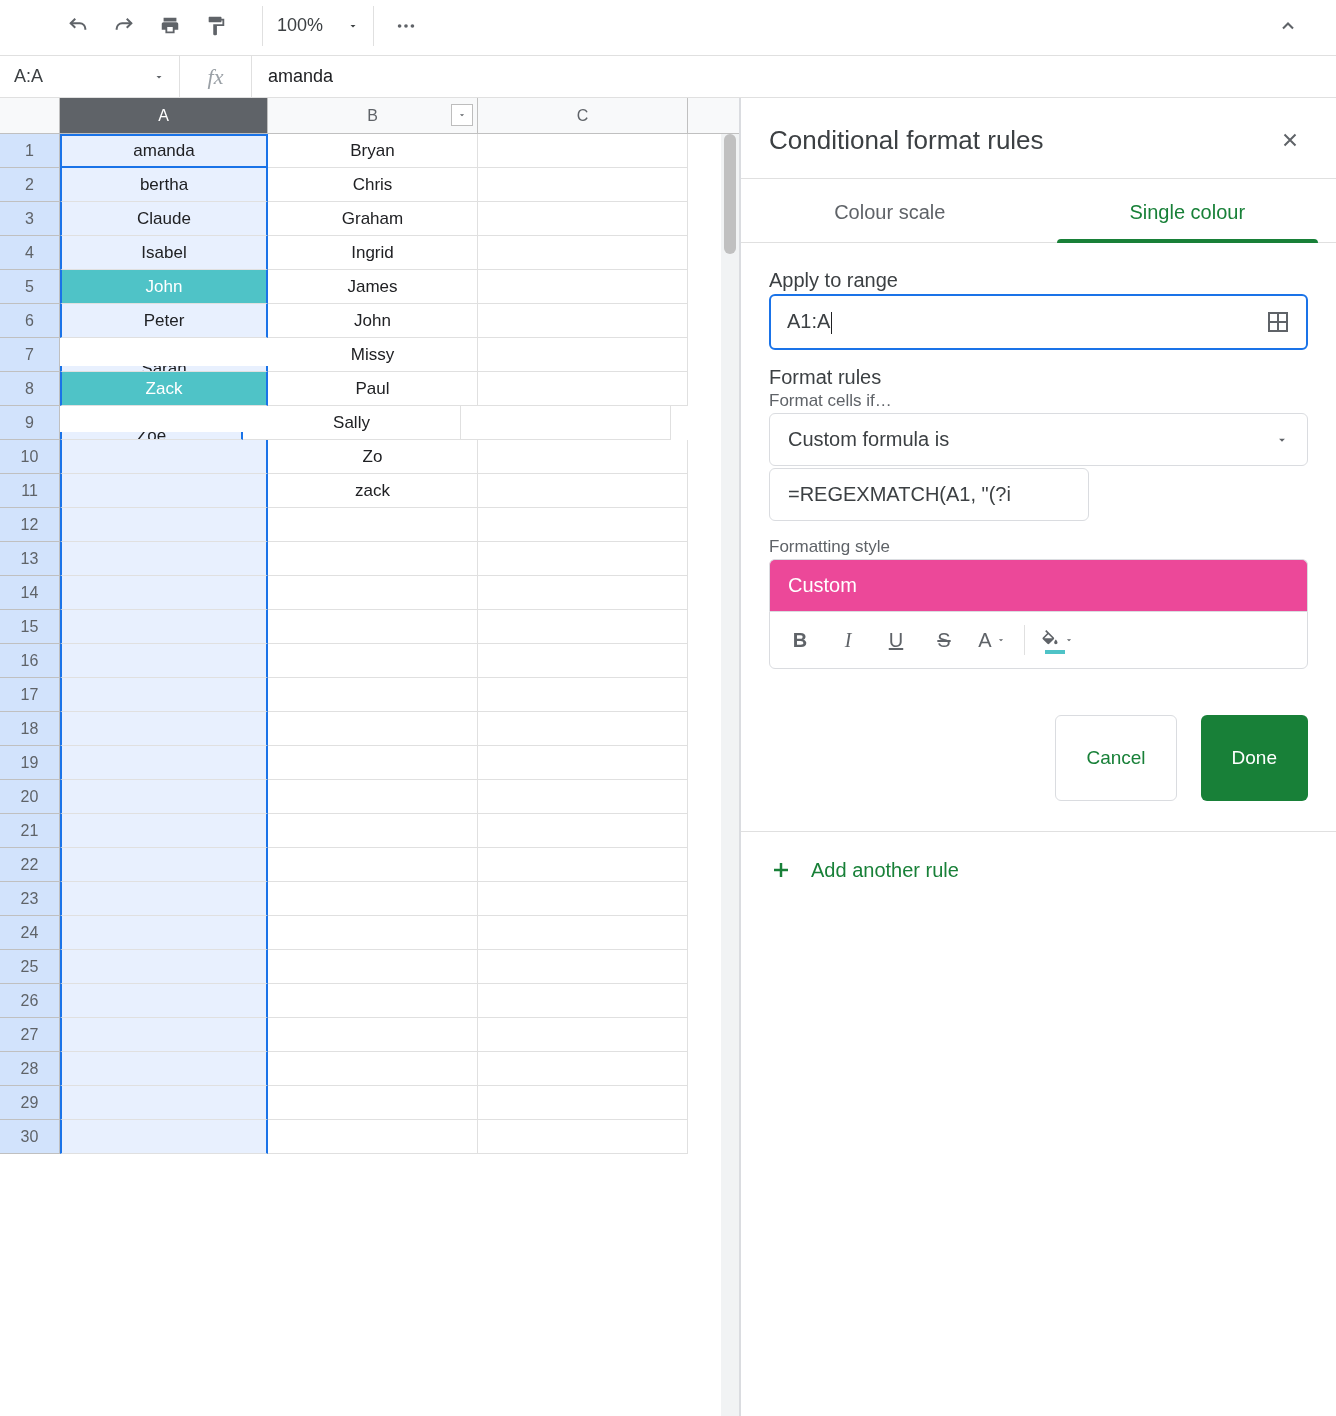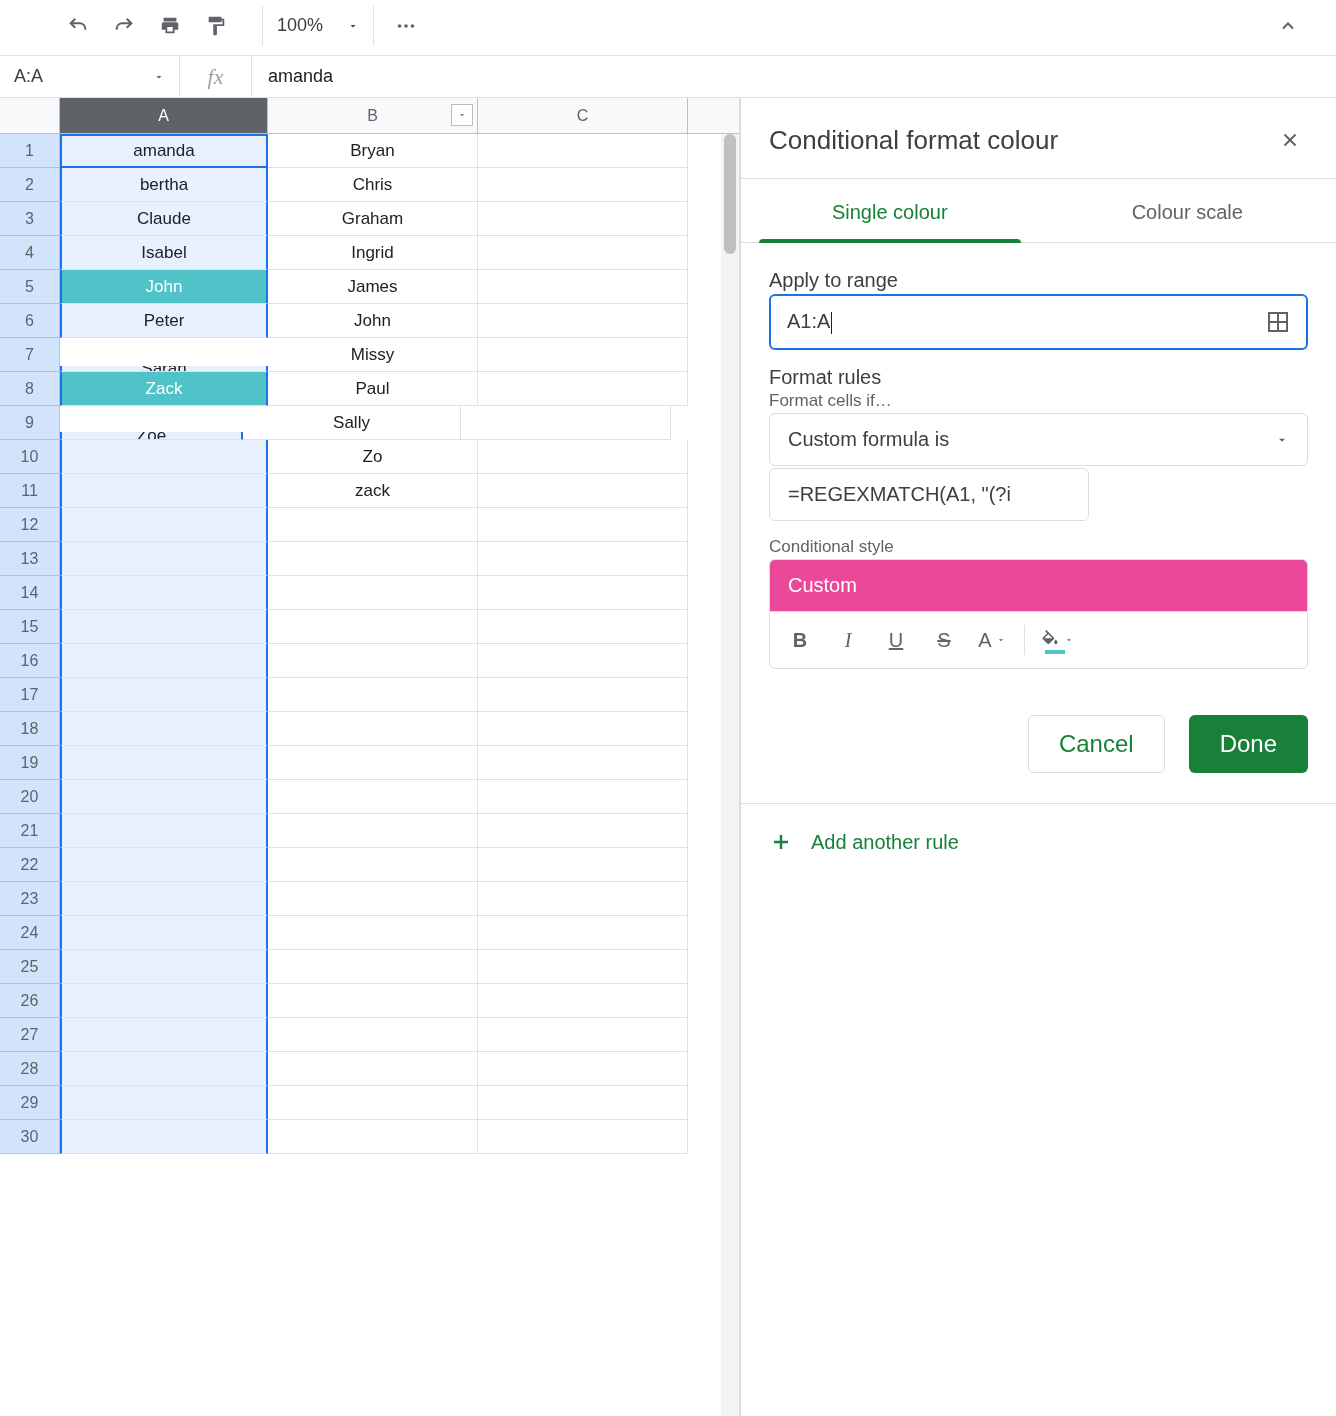--- a/index.html
+++ b/index.html
@@ -202,21 +202,21 @@
     width: 20px; height: 4px; background: #4fc3c7;
     position: absolute; bottom: 6px; left: 10px;
   }
   .style-btn.rel { position: relative; }
 
   .panel-actions {
     display: flex; justify-content: flex-end; gap: 24px; padding: 20px 28px 30px;
     border-bottom: 1px solid #e0e0e0;
   }
   .btn {
-    padding: 14px 30px; font-size: 24px; border-radius: 6px; border: 1px solid transparent;
+    padding: 31px 30px; font-size: 19px; border-radius: 6px; border: 1px solid transparent;
   }
   .btn-cancel { color: #188038; border-color: #dadce0; background: #fff; }
   .btn-done { background: #188038; color: #fff; font-weight: 500; }
 
   .add-rule {
     display: flex; align-items: center; gap: 18px;
     padding: 26px 28px; color: #188038; font-size: 20px; font-weight: 500;
   }
   .add-rule svg { color: #188038; }
 
@@ -485,34 +485,34 @@
           <div class="cell" style="width: 210px;"></div>
         </div>
       </div>
     <div class="vscroll">
       <div class="thumb"></div>
     </div>
   </div>
 
   <div class="panel">
     <div class="panel-header">
-      <div class="panel-title">Conditional format colour</div>
+      <div class="panel-title">Conditional format rules</div>
       <div class="close-x">
         <svg width="22" height="22" viewBox="0 0 24 24" fill="none" stroke="currentColor" stroke-width="2.2">
             <path d="M18 6L6 18M6 6l12 12"></path>
           </svg>
       </div>
     </div>
 
     <div class="tabs">
+      <div class="tab">
+        <span>Colour scale</span>
+      </div>
       <div class="tab active">
         <span>Single colour</span>
-      </div>
-      <div class="tab">
-        <span>Colour scale</span>
       </div>
     </div>
 
     <div class="panel-body">
       <div class="section-label">Apply to range</div>
       <div class="range-input">
         <span class="caret-blink">A1:A</span>
         <svg class="grid-icon" width="24" height="24" viewBox="0 0 24 24" fill="none" stroke="currentColor" stroke-width="2">
             <rect x="3" y="3" width="18" height="18"></rect>
             <line x1="3" y1="12" x2="21" y2="12"></line>
@@ -527,21 +527,21 @@
         <span>Custom formula is</span>
         <svg width="14" height="14" viewBox="0 0 24 24" fill="#5f6368">
             <path d="M7 10l5 5 5-5z"></path>
           </svg>
       </div>
 
       <div class="formula-box">
         <span>=REGEXMATCH(A1, "(?i</span>
       </div>
 
-      <div class="sub-label" style="margin-top:14px">Conditional style</div>
+      <div class="sub-label" style="margin-top:14px">Formatting style</div>
 
       <div>
         <div class="style-preview">
           <span>Custom</span>
         </div>
         <div class="style-toolbar">
           <div class="style-btn">
               <b>B</b>
             </div>
           <div class="style-btn">

